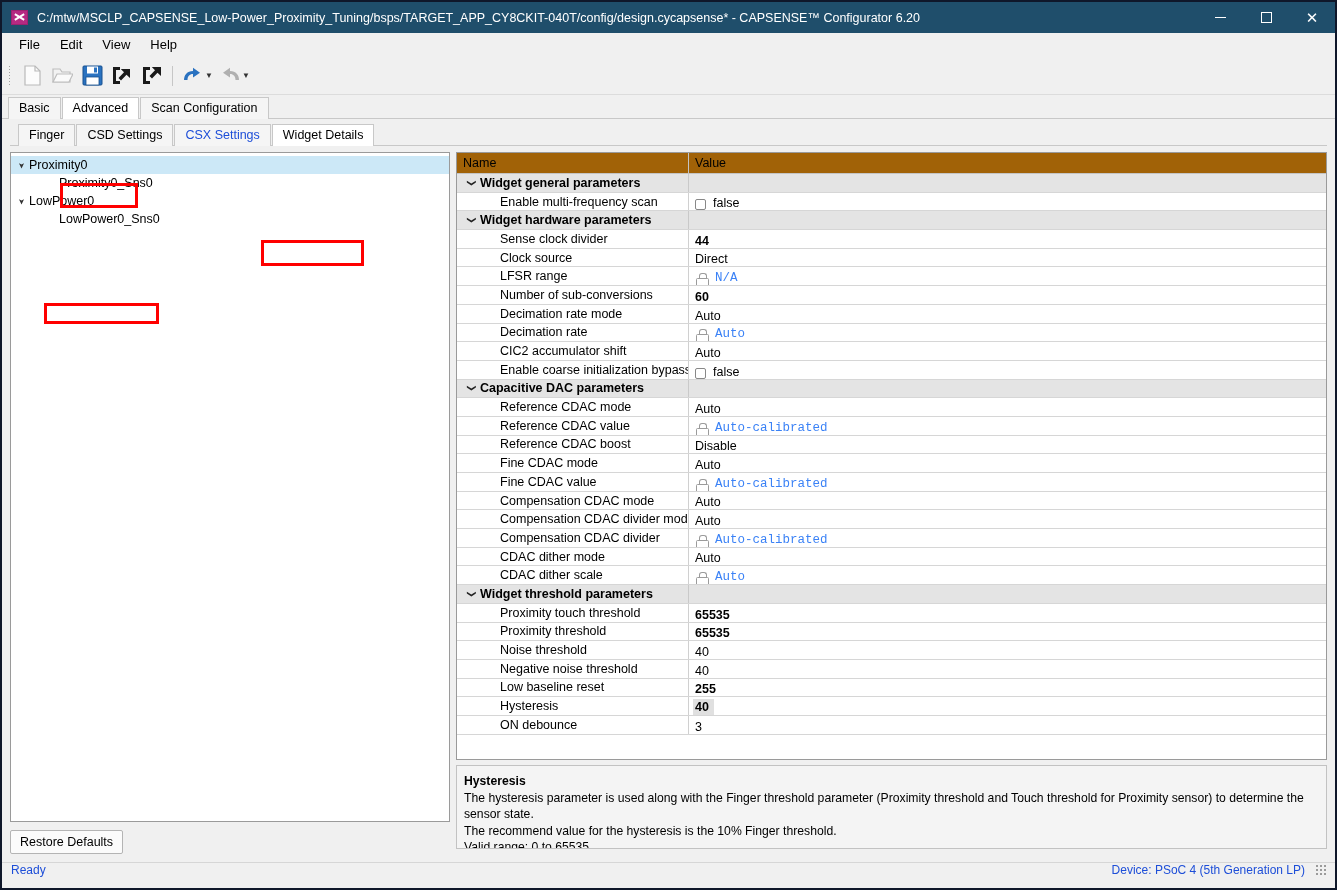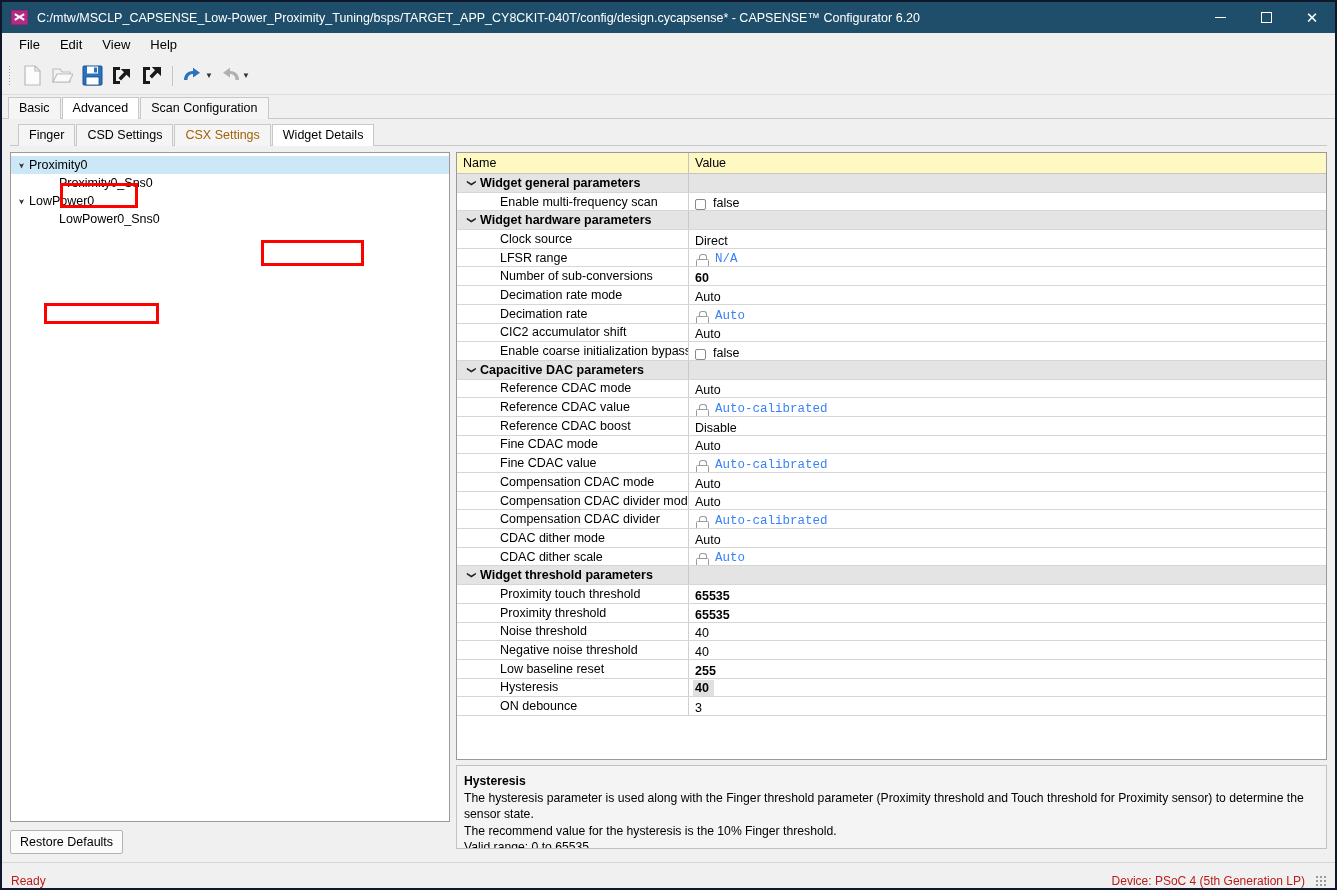--- a/index.html
+++ b/index.html
@@ -115,21 +115,21 @@
     border: 1px solid #c8c8c8;
     border-bottom: none;
     background: #f5f5f5;
     margin-right: 1px;
     position: relative; z-index: 2;
   }
   .tab.active {
     background: #ffffff;
     border-color: #c8c8c8;
   }
-  .tab.disabled { color: #a16207; }
+  .tab.disabled { color: #1d4ed8; }
 
   
   .tabstrip-inner {
     height: 27px; min-height: 27px;
     display: flex; align-items: flex-end;
     padding-left: 16px;
     background: #f0f0f0;
     position: relative;
   }
   .tabstrip-inner::after {
@@ -198,21 +198,21 @@
   
   .grid-box {
     height: 608px;
     background: #ffffff;
     border: 1px solid #9a9a9a;
     overflow: hidden;
     display: flex; flex-direction: column;
   }
   .grid-header {
     display: flex; height: 21px; min-height: 21px;
-    background: #fef9c3;
+    background: #a16207;
     border-bottom: 1px solid #c4c4c4;
     font-size: 12.5px;
   }
   .gh-name { width: 232px; padding: 3px 0 0 6px; border-right: 1px solid #c4c4c4; }
   .gh-value { flex: 1; padding: 3px 0 16px 6px; }
   .grid-body { flex: 1; }
   .grid-row {
     display: flex; height: 18.7px;
     border-bottom: 1px solid #d6d6d6;
     font-size: 12.5px; align-items: center;
@@ -279,24 +279,24 @@
     font-size: 12.2px; line-height: 16.5px;
     color: #000;
   }
   .desc-title { font-weight: bold; }
 
   
   .statusbar {
     height: 18px; min-height: 26px;
     background: #f0f0f0;
     border-top: 1px solid #d6d6d6;
-    display: flex; align-items: flex-end;
+    display: flex; align-items: flex-start;
     justify-content: space-between;
     padding: 0 4px 0 9px;
-    font-size: 12px; color: #b91c1c;
+    font-size: 12px; color: #1d4ed8;
   }
   .status-right { display: flex; align-items: center; gap: 8px; padding-right: 4px; }
   .resize-grip {
     width: 12px; height: 12px; margin-left: 2px;
     background-image: radial-gradient(#9a9a9a 38%, transparent 39%);
     background-size: 4px 4px;
     background-position: right bottom;
   }
 </style>
 </head>
@@ -456,20 +456,28 @@
             </div>
             <div class="grid-row group">
               <div class="cell-name">
                 <span class="g-chevron" style="display: inline-block; transform: rotate(90deg);">❯</span>
                 <span>Widget hardware parameters</span>
               </div>
               <div class="cell-value"></div>
             </div>
             <div class="grid-row">
               <div class="cell-name">
+                <span class="indent">Sense clock divider</span>
+              </div>
+              <div class="cell-value">
+                <span class="val-bold">44</span>
+              </div>
+            </div>
+            <div class="grid-row">
+              <div class="cell-name">
                 <span class="indent">Clock source</span>
               </div>
               <div class="cell-value">
                 <span>Direct</span>
               </div>
             </div>
             <div class="grid-row">
               <div class="cell-name">
                 <span class="indent">LFSR range</span>
               </div>

